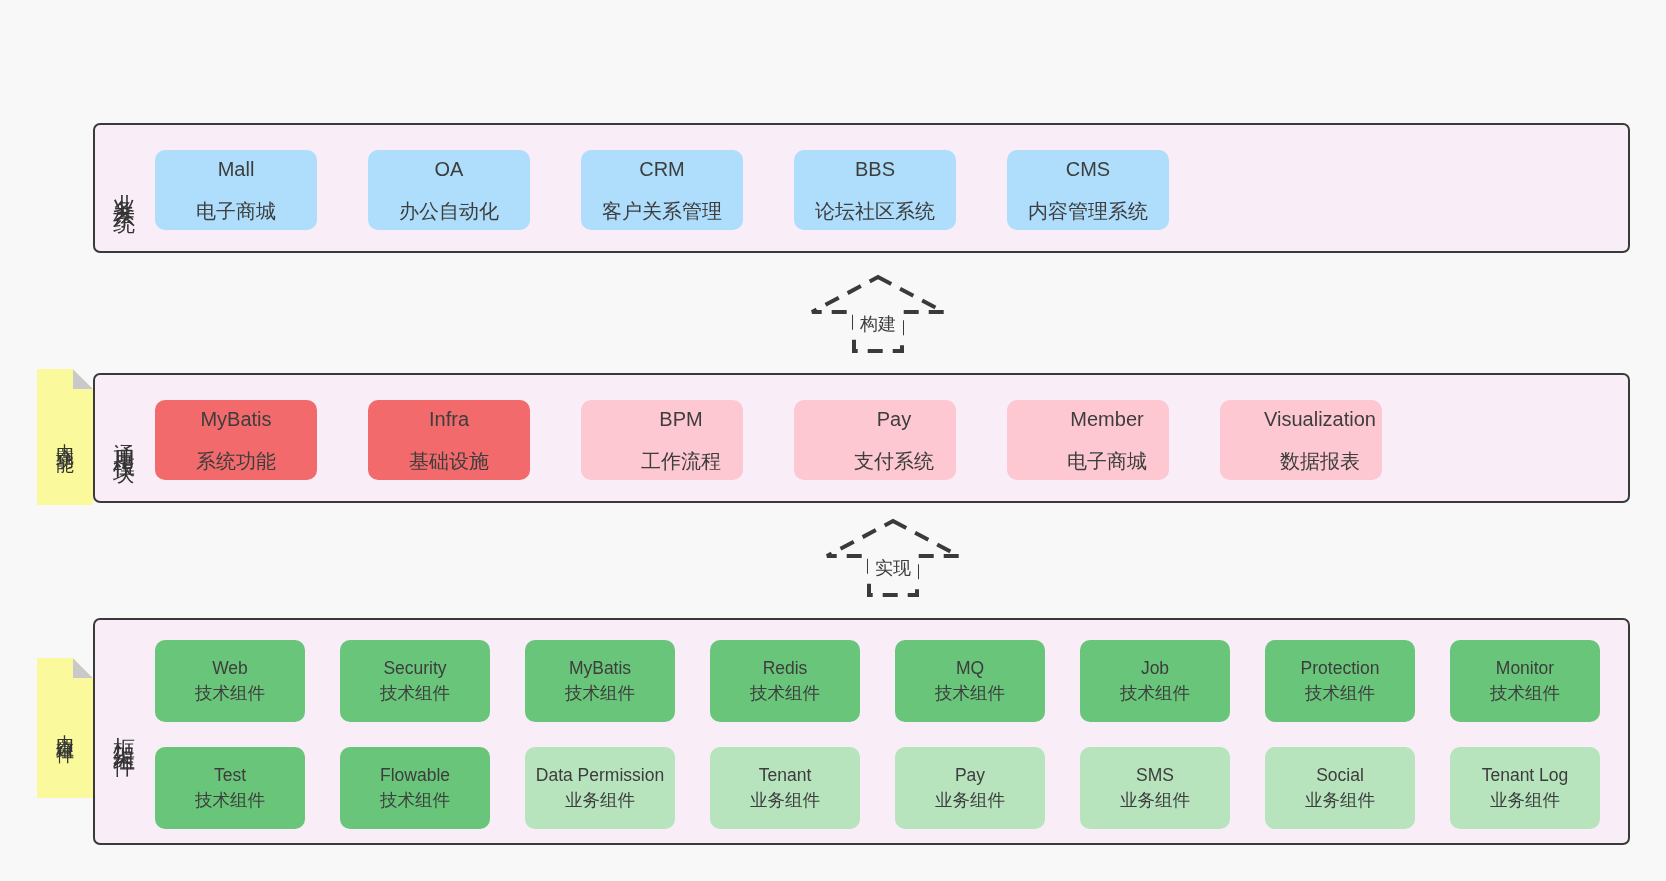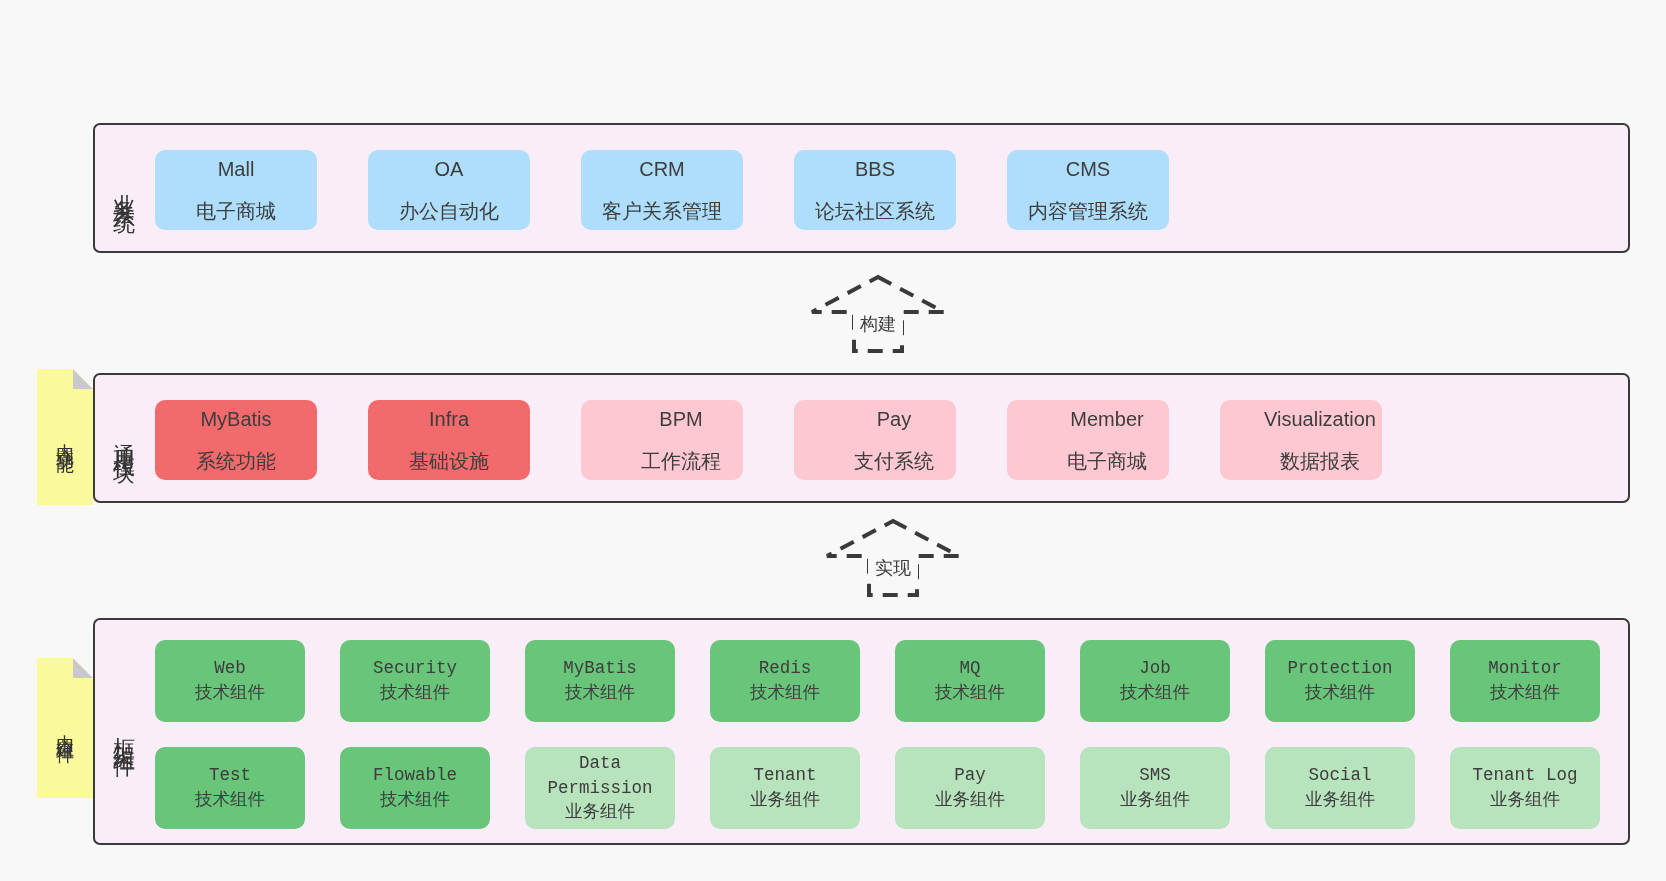--- a/index.html
+++ b/index.html
@@ -63,21 +63,21 @@
     box-sizing: border-box;
     border-radius: 10px;
     display: flex;
     flex-direction: column;
     align-items: center;
     justify-content: center;
     text-align: center;
     padding: 4px 6px;
   }
   .row6 .box { width: 162px; height: 80px; font-size: 20px; line-height: 1.5; justify-content: space-between; }
-  .grid8 .box { width: 150px; height: 82px; font-size: 17.5px; line-height: 1.42; font-family: Liberation Mono, monospace; }
+  .grid8 .box { width: 150px; height: 82px; font-size: 17.5px; line-height: 1.42; }
 
   .box.blue   { background: var(--blue, #aedefb); }
   .box.red    { background: var(--red, #f26a6b); }
   .box.pink   { background: var(--pink, #fdc8d1); padding-left: 44px; }
   .box.green  { background: var(--green_dark, #69c57a); }
   .box.lgreen { background: var(--green_light, #b7e3bd); }
 
   
   .sticky {
     position: absolute;

